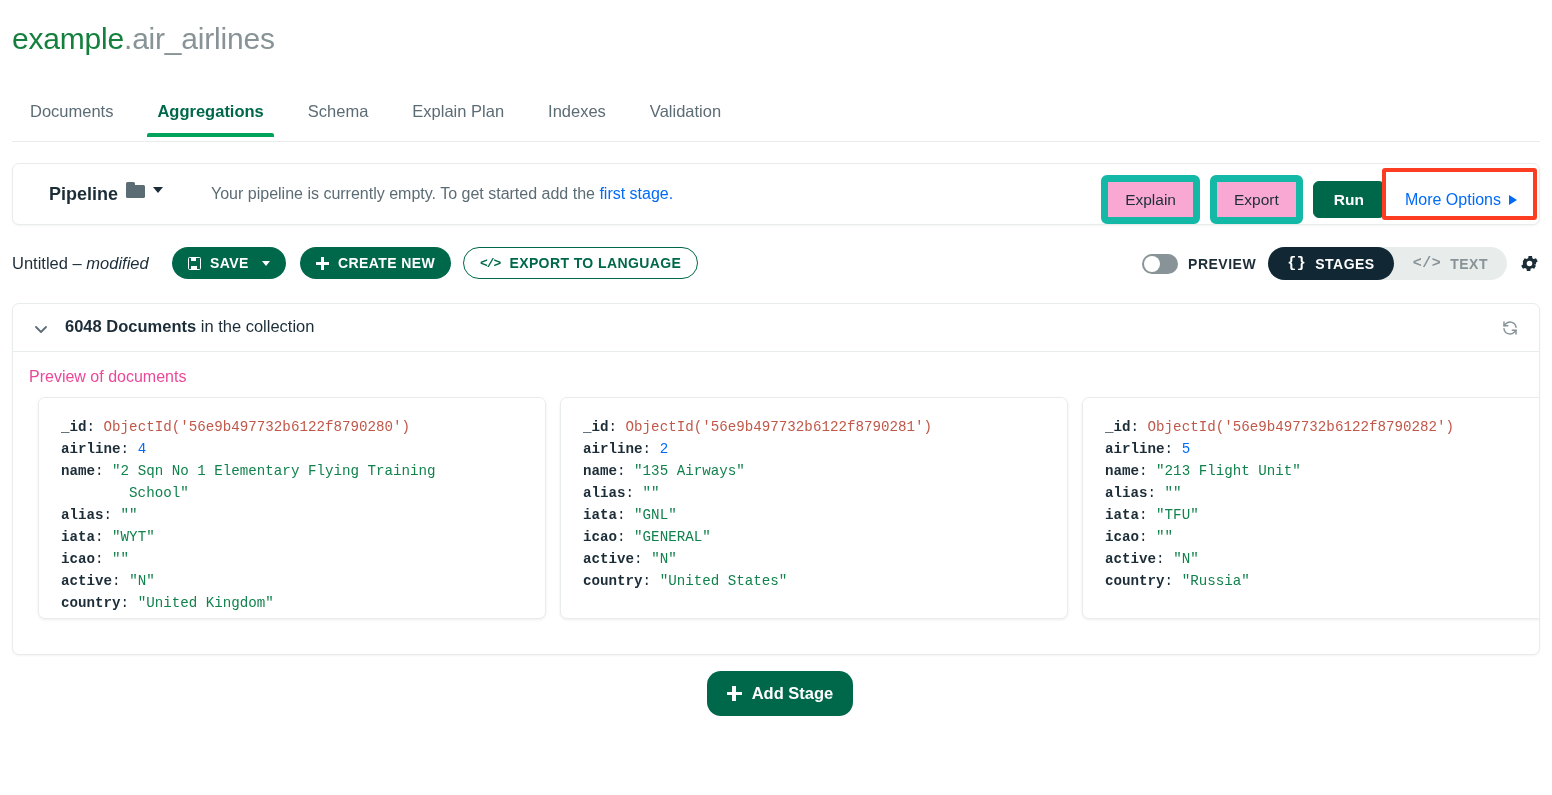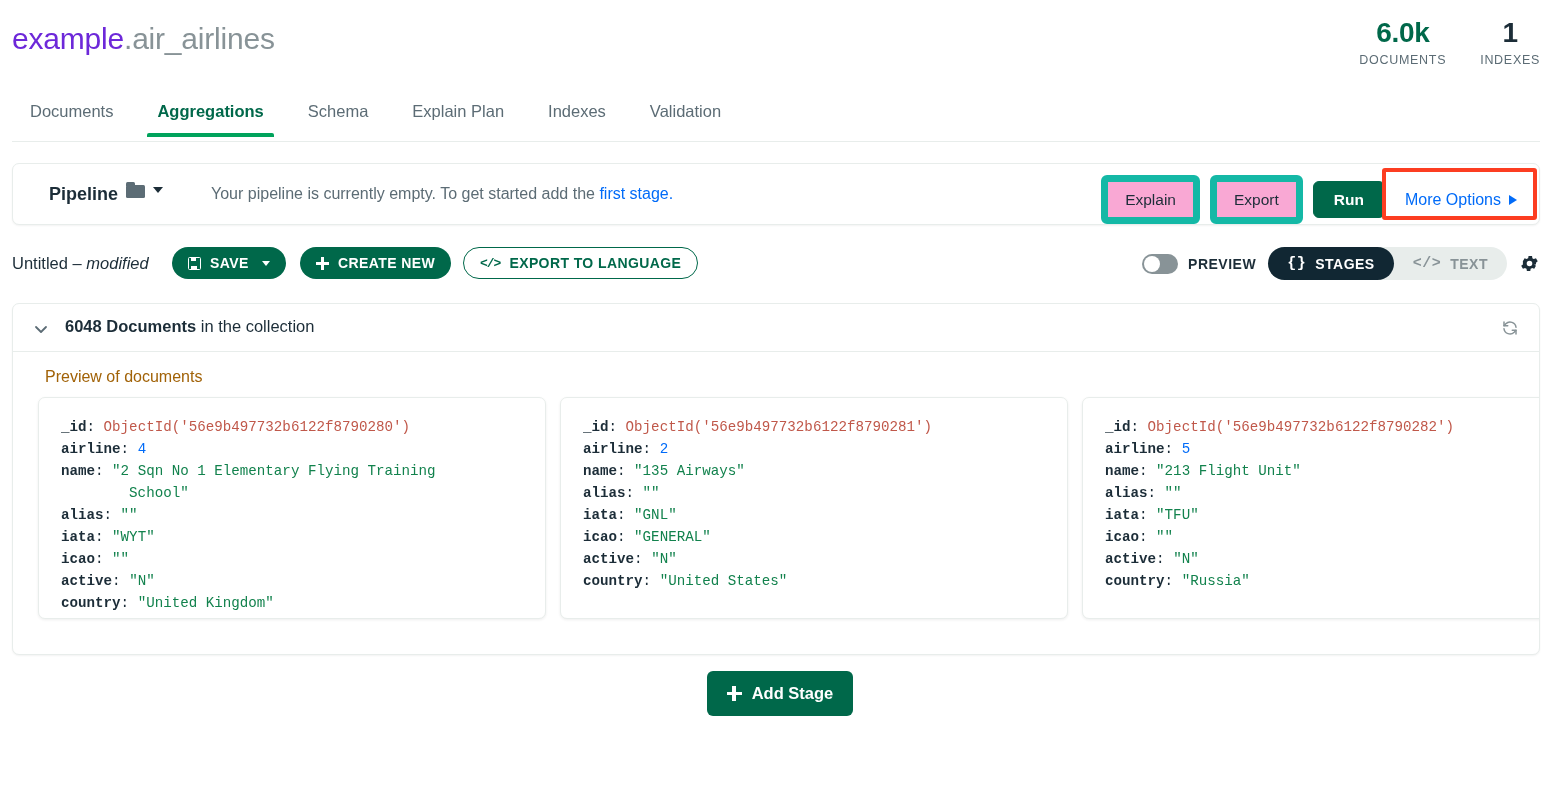--- a/index.html
+++ b/index.html
@@ -12,21 +12,21 @@
     overflow: hidden;
   }
   .page { position: relative; width: 1552px; height: 795px; background:#fff; }
 
   
   .header { position:absolute; left:0; top:0; width:1552px; height:140px; }
   .coll-title {
     position:absolute; left:12px; top:22px;
     font-size:30px; font-weight:500; letter-spacing:-0.2px; white-space:nowrap;
   }
-  .coll-title .db { color:#6d28d9; }
+  .coll-title .db { color:#15803d; }
   .coll-title .coll { color:#889397; }
 
   .stats { position:absolute; right:12px; top:18px; display:flex; gap:34px; align-items:flex-start; }
   .stat { text-align:center; }
   .stat .num { font-size:28px; font-weight:600; line-height:1.05; letter-spacing:-0.3px; }
   .stat.docs .num { color:#00684a; }
   .stat.idx .num { color:#1c2d38; }
   .stat .lbl { margin-top:6px; font-size:12.5px; letter-spacing:0.7px; color:#5c6c75; }
 
   
@@ -122,21 +122,21 @@
     position:absolute; left:12px; top:303px; width:1528px; height:352px;
     background:#fff; border:1px solid #e8edeb; border-radius:7px;
     box-shadow:0 1px 2px rgba(0,0,0,0.05); overflow:hidden;
   }
   .panel-head { position:relative; height:48px; border-bottom:1px solid #e8edeb; }
   .chev-dn { position:absolute; left:20px; top:17px; width:16px; height:16px; cursor:pointer; }
   .doc-count { position:absolute; left:52px; top:13px; font-size:16.5px; color:#1c2d38; white-space:nowrap; }
   .doc-count b { font-weight:700; }
   .refresh { position:absolute; right:20px; top:15px; width:18px; height:18px; cursor:pointer; }
 
-  .preview-lbl { position:absolute; left:32px; top:64px; font-size:16px; color:#a16207; }
+  .preview-lbl { position:absolute; left:16px; top:64px; font-size:16px; color:#ec4899; }
 
   .cards { position:absolute; left:25px; top:93px; display:flex; gap:14px; }
   .doc-card {
     width:508px; height:222px; background:#fff;
     border:1px solid #e8edeb; border-radius:7px;
     box-shadow:0 1px 3px rgba(0,0,0,0.07);
     overflow:hidden; padding:18px 10px 0 22px;
   }
   .doc-card pre {
     margin:0; font-family:"Liberation Mono", monospace;
@@ -144,51 +144,41 @@
   }
   .k { font-weight:700; color:#1c2d38; }
   .oid { color:#c0584a; }
   .num { color:#016bf8; }
   .str { color:#12824d; }
   .pun { color:#1c2d38; }
 
   
   .add-stage {
     position:absolute; left:707px; top:671px; width:146px; height:45px;
-    background:#00684a; color:#fff; border-radius:6px;
+    background:#00684a; color:#fff; border-radius:14px;
     display:flex; align-items:center; justify-content:center; gap:10px;
     font-size:16.5px; font-weight:700; cursor:pointer;
   }
   .plus-g { position:relative; width:15px; height:15px; }
   .plus-g:before { content:""; position:absolute; left:0; top:5.6px; width:15px; height:3.8px; background:#fff; }
   .plus-g:after { content:""; position:absolute; left:5.6px; top:0; width:3.8px; height:15px; background:#fff; }
   .learn {
     position:absolute; left:0; right:0; top:737px; text-align:center;
     font-size:16.5px; color:#016bf8; cursor:pointer;
   }
   .ext-ico { display:inline-block; width:12px; height:12px; margin-left:3px; vertical-align:1px; }
 </style>
 </head>
 <body>
 
 <div class="page">
 
   <div class="header">
     <div class="coll-title"><span class="db">example</span><span class="coll">.air_airlines</span></div>
 
-    <div class="stats">
-      <div class="stat docs">
-        <div class="num">6.0k</div>
-        <div class="lbl">DOCUMENTS</div>
-      </div>
-      <div class="stat idx">
-        <div class="num">1</div>
-        <div class="lbl">INDEXES</div>
-      </div>
-    </div>
 
     <div class="tabs">
       <div class="tab">Documents</div>
       <div class="tab active">Aggregations</div>
       <div class="tab">Schema</div>
       <div class="tab">Explain Plan</div>
       <div class="tab">Indexes</div>
       <div class="tab">Validation</div>
     </div>
     <div class="tabs-rule"></div>

